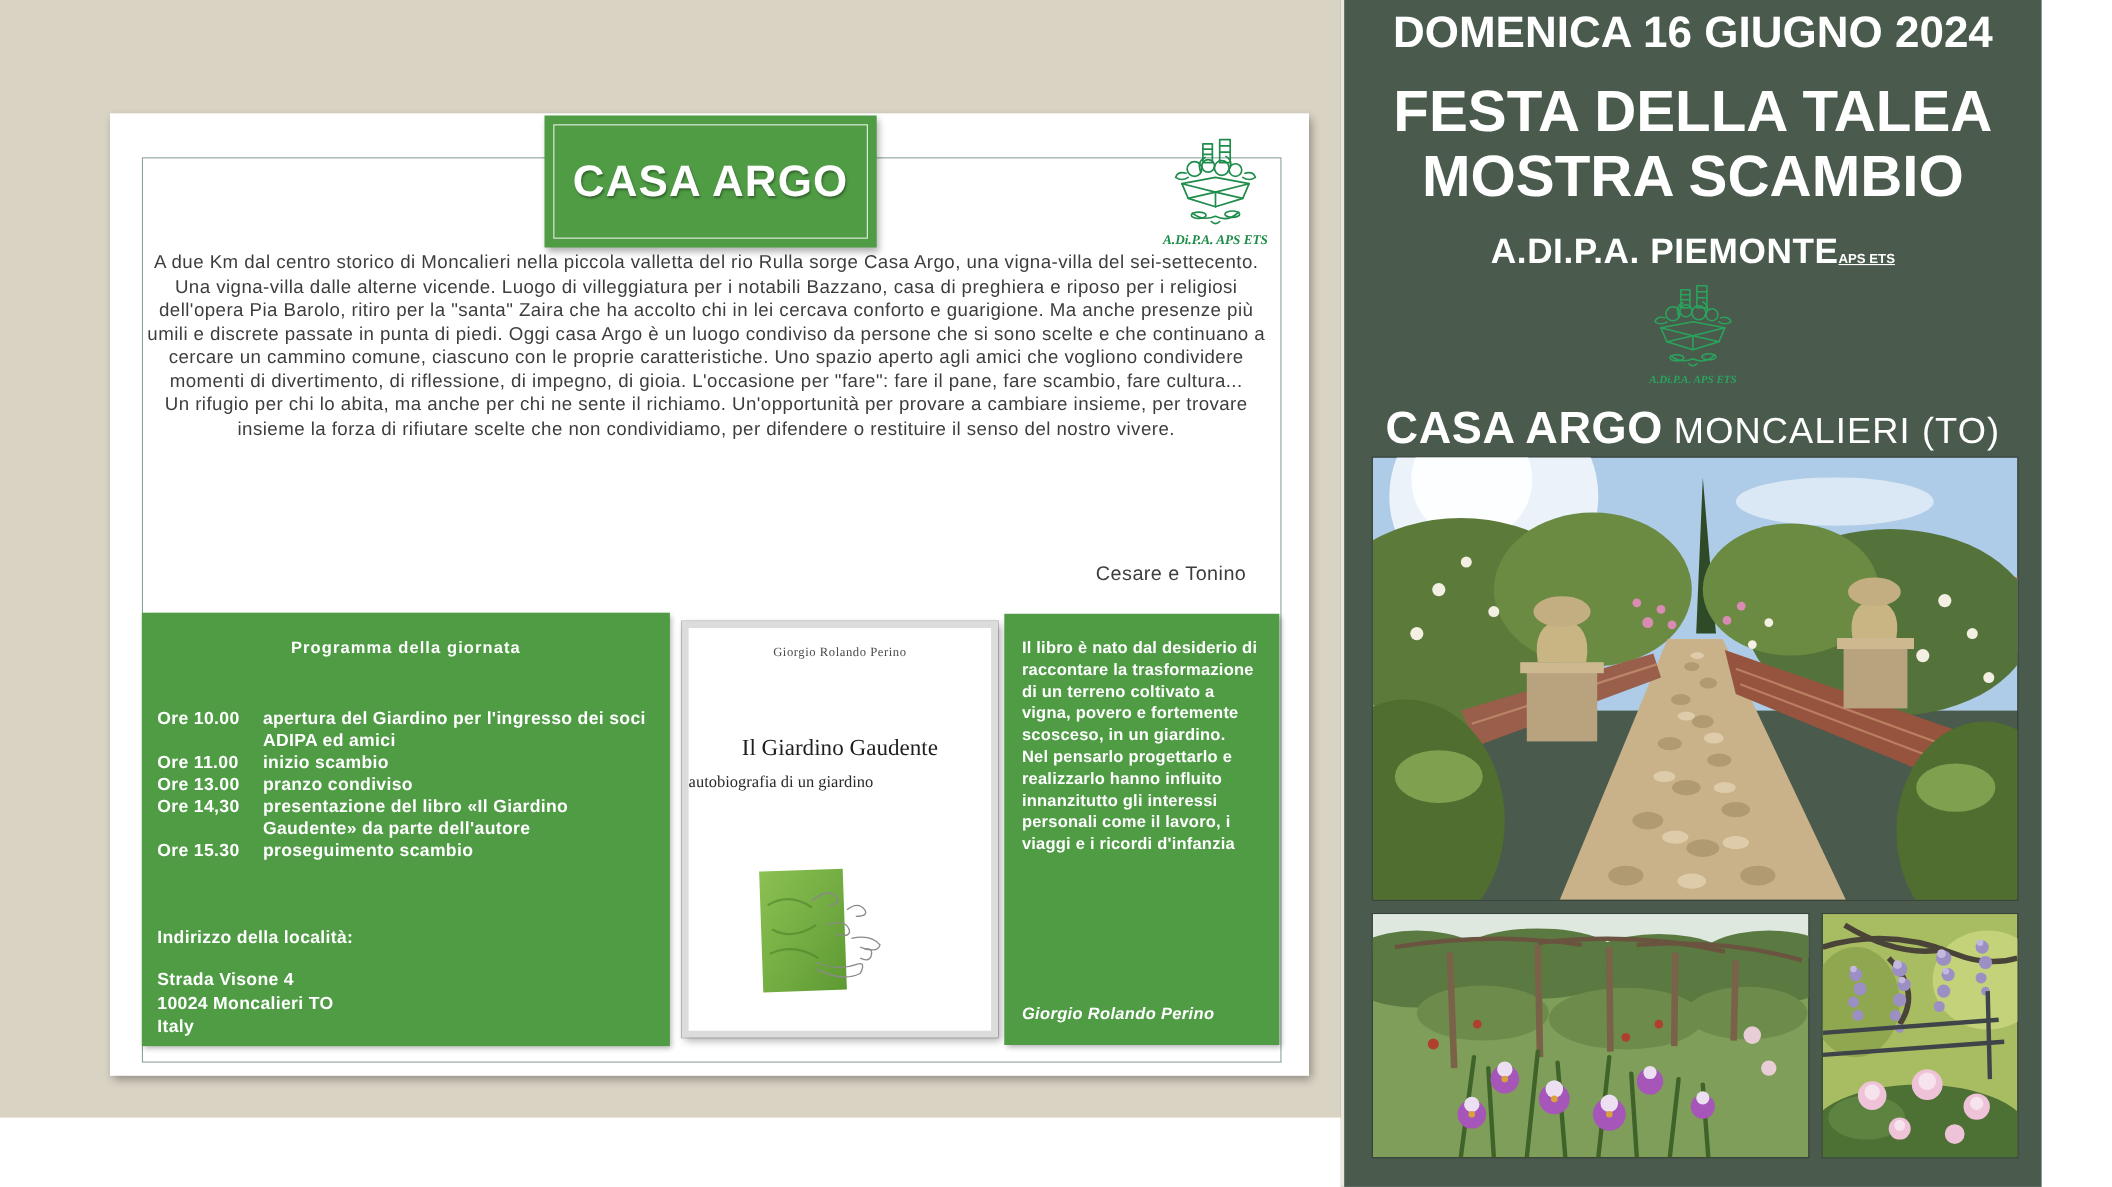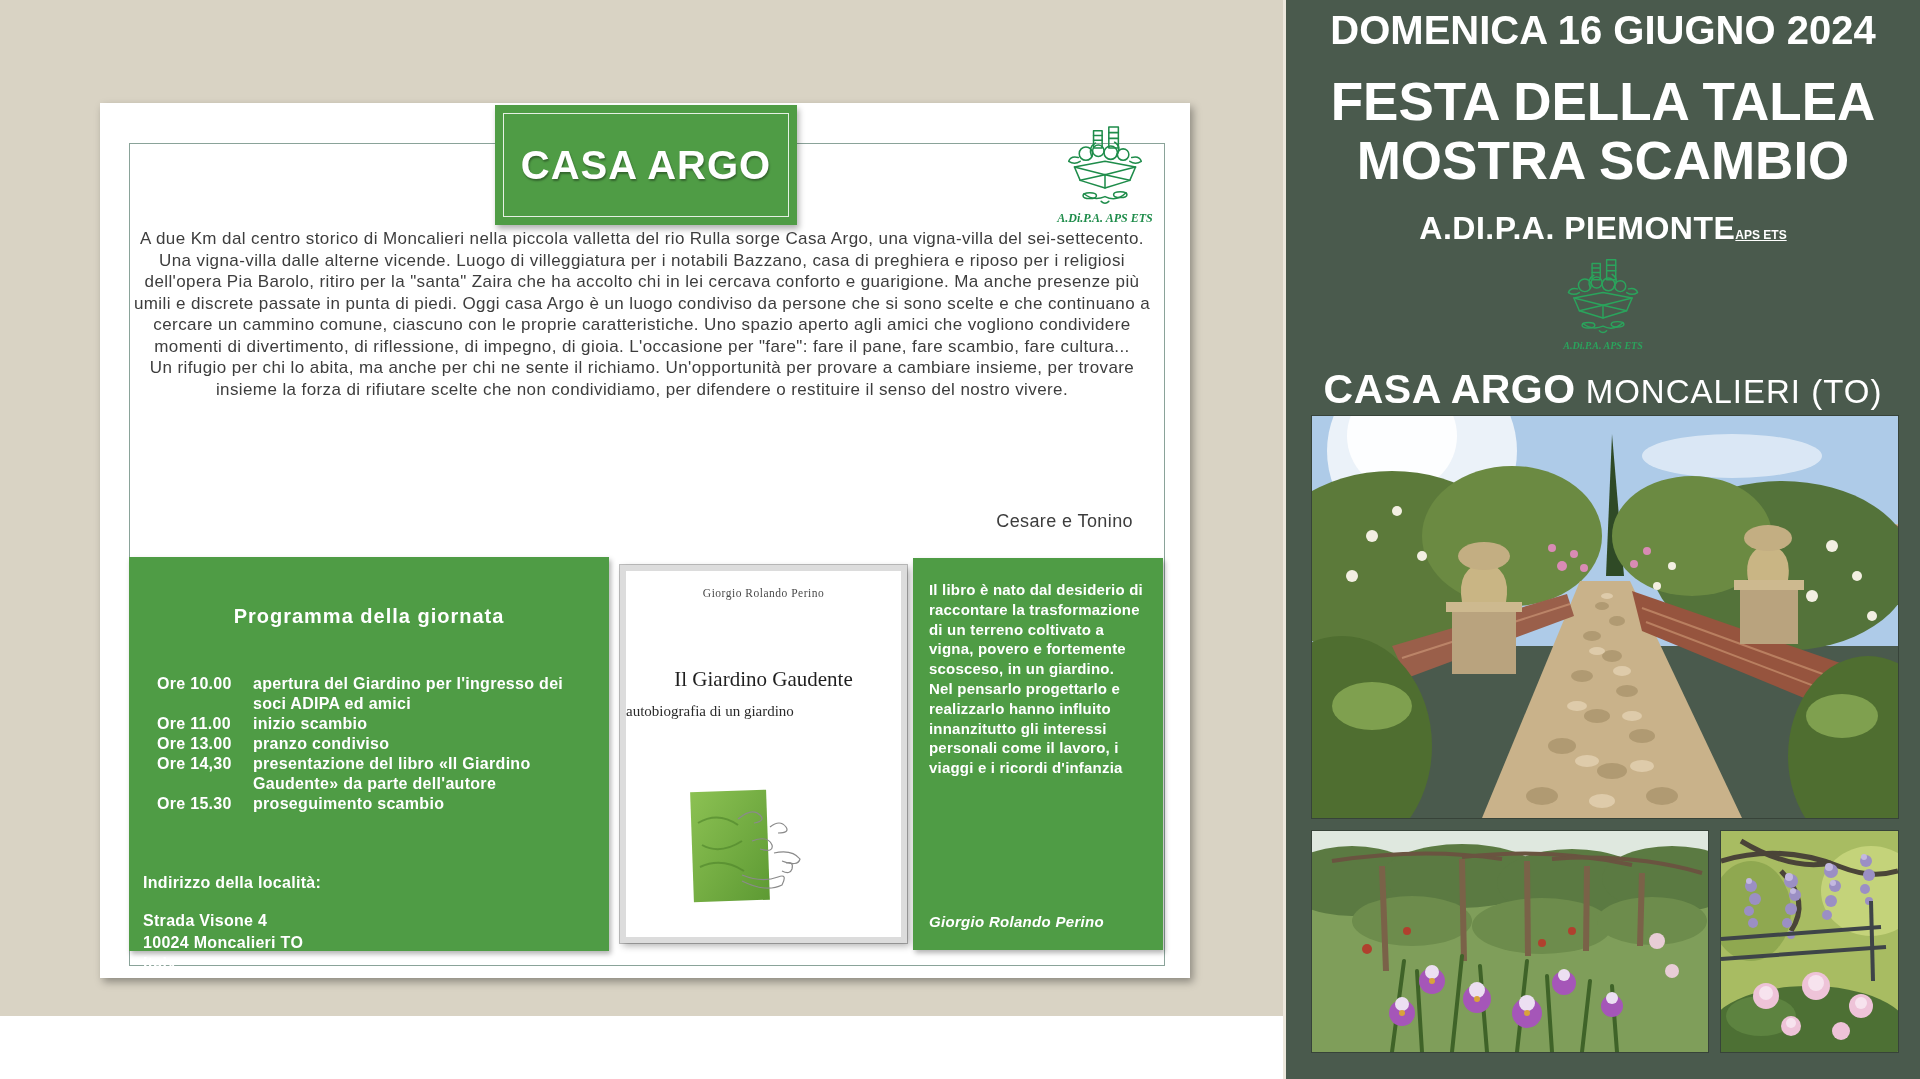--- a/index.html
+++ b/index.html
@@ -22,45 +22,45 @@
   .logo-caption{font-family:"Liberation Serif",serif;font-style:italic;font-weight:bold;
                 font-size:12px;margin-top:2px;white-space:nowrap;}
   .intro{position:absolute;left:32px;top:125px;width:1020px;font-size:17px;line-height:1.27;
          letter-spacing:.4px;text-align:center;}
   .intro p{margin:0;}
   .signature{position:absolute;left:32px;top:408px;width:1001px;text-align:right;font-size:18px;
              letter-spacing:.4px;}
   
   .greenbox{background:#4f9c45;box-shadow:2px 3px 5px rgba(0,0,0,.3);color:#ffffff;}
   .program{position:absolute;left:29px;top:454px;width:480px;height:394px;padding:0;box-sizing:border-box;}
-  .program-title{text-align:center;font-size:20px;font-weight:bold;letter-spacing:1px;padding-top:48px;}
+  .program-title{text-align:center;font-size:15px;font-weight:bold;letter-spacing:1px;padding-top:24px;}
   .prog-list{margin:46px 0 0 14px;}
   .prog-item{display:flex;font-size:16px;font-weight:bold;line-height:1.25;letter-spacing:.3px;}
-  .prog-time{width:96px;flex:none;margin-left:14px;}
+  .prog-time{width:96px;flex:none;}
   .prog-text{flex:1;padding-right:8px;}
   .addr-label{margin:60px 0 0 14px;font-size:16px;font-weight:bold;letter-spacing:.3px;}
   .addr-lines{margin:18px 0 0 14px;font-size:16px;font-weight:bold;line-height:1.35;letter-spacing:.3px;}
   
   .cover{position:absolute;left:520px;top:462px;width:287px;height:378px;box-sizing:border-box;
          background:#ffffff;border:6px solid #dcdcdc;box-shadow:3px 3px 7px rgba(0,0,0,.3),0 0 0 1px #bfbfbf;}
   .cover-author{position:absolute;left:0;top:16px;width:100%;text-align:center;
                 font-family:"Liberation Serif",serif;font-size:11.5px;letter-spacing:.5px;color:#4a4a4a;}
   .cover-title{position:absolute;left:0;top:96px;width:100%;text-align:center;
                font-family:"Liberation Serif",serif;font-size:21px;color:#1f1f1f;}
   .cover-subtitle{position:absolute;left:0;top:132px;width:100%;text-align:left;
                   font-family:"Liberation Serif",serif;font-size:15px;color:#2a2a2a;}
   .cover-art{position:absolute;left:52px;top:212px;}
   
   .blurb{position:absolute;left:813px;top:455px;width:250px;height:392px;box-sizing:border-box;
          padding:22px 14px 16px 16px;}
   .blurb-text{font-size:15px;font-weight:bold;line-height:1.32;letter-spacing:.2px;white-space:pre-line;}
   .blurb-author{position:absolute;left:16px;bottom:20px;font-size:15px;font-weight:bold;
                 font-style:italic;letter-spacing:.3px;}
   
-  .panel{position:absolute;left:1283px;top:0;width:637px;height:1079px;background:#4a5a4d;
+  .panel{position:absolute;left:1219px;top:0;width:637px;height:1079px;background:#4a5a4d;
          border-left:3px solid #ece7dc;box-sizing:border-box;color:#ffffff;}
   .panel-date{position:absolute;left:0;top:8px;width:100%;text-align:center;
               font-size:40px;font-weight:bold;letter-spacing:0;}
   .panel-title{position:absolute;left:0;top:72px;width:100%;text-align:center;
                font-size:53px;font-weight:bold;line-height:1.12;}
   .panel-org{position:absolute;left:0;top:210px;width:100%;text-align:center;font-weight:bold;}
   .panel-org .org-main{font-size:32px;letter-spacing:.5px;}
   .panel-org .org-suffix{font-size:12px;margin-left:0;text-decoration:underline;}
   .panel-logo{position:absolute;left:0;top:258px;width:100%;text-align:center;color:#2aa45c;}
   .panel-logo svg{display:block;margin:0 auto;}

